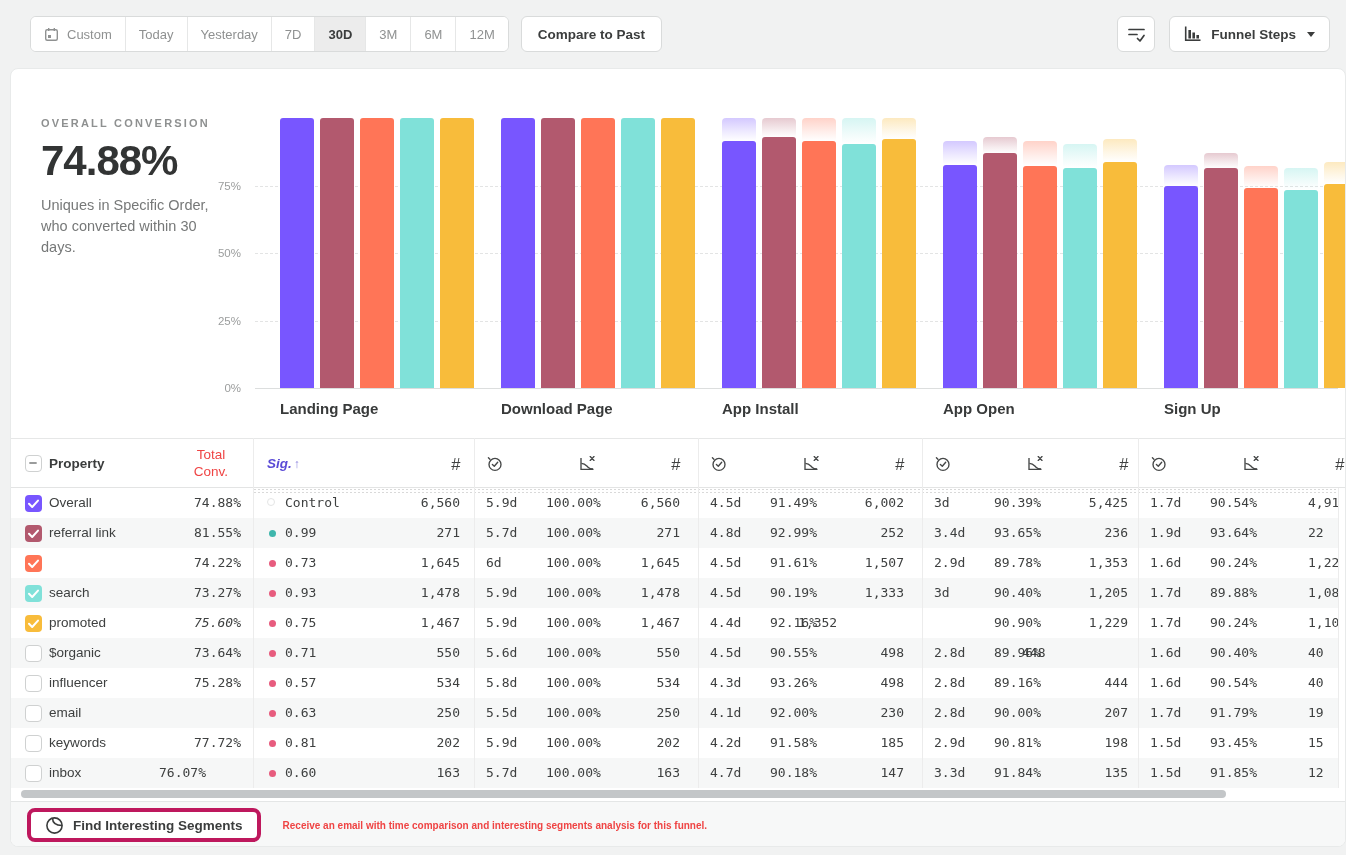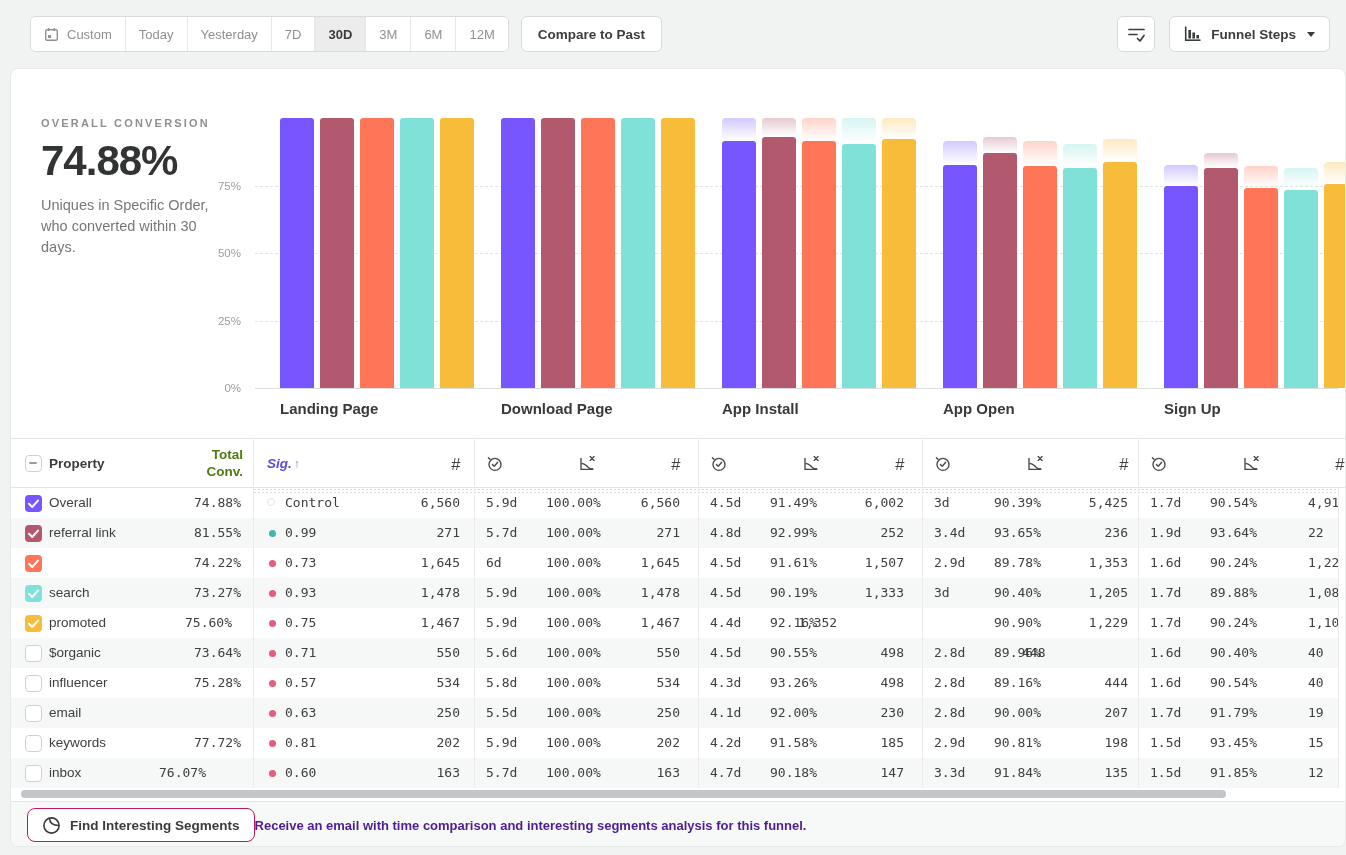--- a/index.html
+++ b/index.html
@@ -43,21 +43,21 @@
 
   
   .table-area { position:relative; height:363px; }
   .thead { position:relative; height:50px; border-top:1px solid #e6e7e7; border-bottom:1px solid #e3e4e4; }
   .th-abs { position:absolute; top:0; height:50px; line-height:50px; }
   .th-icon { position:absolute; top:16px; }
   .hash { font-size:16.5px; font-weight:500; color:#3f4141; letter-spacing:-0.5px; }
   .sighdr { font-size:13.5px; font-weight:700; font-style:italic; color:#5b4bd6; }
   .sortarrow { font-style:normal; font-size:12px; color:#8d84dd; margin-left:2px; }
   .totalhdr { position:absolute; left:168px; top:0; width:64px; height:50px; display:flex;
-    align-items:center; justify-content:flex-end; text-align:right; font-size:13.5px; font-weight:700; color:#4d7c0f; line-height:1.25; }
+    align-items:center; justify-content:flex-end; text-align:center; font-size:13.5px; font-weight:400; color:#ef4444; line-height:1.25; }
   .rows-wrap { position:relative; height:300px; }
   .dotband { position:absolute; left:242px; top:0; width:1085px; height:5px; z-index:2;
     background-image:radial-gradient(circle, #d9d9d9 0.9px, transparent 1px); background-size:4px 3px; }
   .trow { position:relative; height:30px; background:#fff; }
   .trow.alt { background:#f6f7f7; }
   .cell { position:absolute; top:0; height:30px; line-height:30px; font-size:13px; color:#3e4040; }
   .prop { font-size:13.5px; }
   .cb { position:absolute; left:14px; width:17px; height:17px; border-radius:4px; }
   .cb.unchecked { background:#fff; border:1.5px solid #cfd1d1; }
   .cb svg { position:absolute; left:0; top:0; }
@@ -65,23 +65,23 @@
   .dot.control { left:256px; top:10px; width:8px; height:8px; background:transparent; border:1.5px solid #e4e5e5; }
   .vdiv { position:absolute; top:0; width:0; border-left:1px solid #ececec; z-index:2; }
   .gutter { position:absolute; left:1327px; top:50px; width:8px; height:300px; background:#fff;
     border-left:1px solid #ececec; z-index:3; }
   .hscroll { position:relative; height:13px; }
   .thumb { position:absolute; left:10px; top:2px; width:1205px; height:8px; background:#c3c6c8; border-radius:4px; }
 
   
   .cardfooter { height:47px; background:#f7f8f8; border-top:1px solid #e4e6e6; display:flex;
     align-items:center; padding-left:16px; }
-  .segbtn { height:34px; background:#fff; border:1px solid #be185d; border-radius:8px; display:flex;
+  .segbtn { height:34px; background:#fff; border:4px solid #be185d; border-radius:8px; display:flex;
     align-items:center; gap:9px; padding:12px 14px; font-family:inherit; font-size:13.5px; font-weight:700; color:#3b3d3d; cursor:pointer; }
-  .foot-msg { font-size:13px; font-weight:700; color:#4c1d95; }
+  .foot-msg { margin-left:22px; font-size:10px; font-weight:700; color:#ef4444; }
 </style>
 </head>
 <body>
 
 <div class="topbar">
   <div class="date-group" id="date-group">
       <button class="seg">
         <svg width="15" height="15" viewBox="0 0 15 15">
           <rect x="1.7" y="2.7" width="11.6" height="10.6" rx="1.5" fill="none" stroke="#8f9191" stroke-width="1.4"></rect>
           <line x1="4.7" y1="1" x2="4.7" y2="4" stroke="#8f9191" stroke-width="1.4"></line>
@@ -354,21 +354,21 @@
           <div class="cell mono" style="left: 1199px;">89.88%</div>
           <div class="cell mono" style="left: 1297px; width: 40px;">1,08</div>
         </div>
         <div class="trow">
           <div class="cb" style="top: 6.5px; background: rgb(248, 188, 59);">
             <svg width="17" height="17" viewBox="0 0 17 17">
               <polyline points="4,8.8 7.2,12 13,5.6" fill="none" stroke="#fff" stroke-width="2" stroke-linecap="round" stroke-linejoin="round"></polyline>
             </svg>
           </div>
           <div class="cell prop" style="left: 38px;">promoted</div>
-          <div class="cell mono" style="left: 139px; width: 82px; text-align: right;">75.60%</div>
+          <div class="cell mono" style="left: 148px; width: 82px; text-align: right; font-style: italic;">75.60%</div>
           <div class="dot" style="background: rgb(231, 92, 126);"></div>
           <div class="cell mono" style="left: 274px;">0.75</div>
           <div class="cell mono" style="left: 330px; width: 119px; text-align: right;">1,467</div>
           <div class="cell mono" style="left: 475px;">5.9d</div>
           <div class="cell mono" style="left: 535px;">100.00%</div>
           <div class="cell mono" style="left: 563px; width: 106px; text-align: right;">1,467</div>
           <div class="cell mono" style="left: 699px;">4.4d</div>
           <div class="cell mono" style="left: 759px;">92.16%</div>
           <div class="cell mono" style="left: 787px; width: 106px; ">1,352</div>
           <div class="cell mono" style="left: 939px; margin-top: 28px;">3.2d</div>

